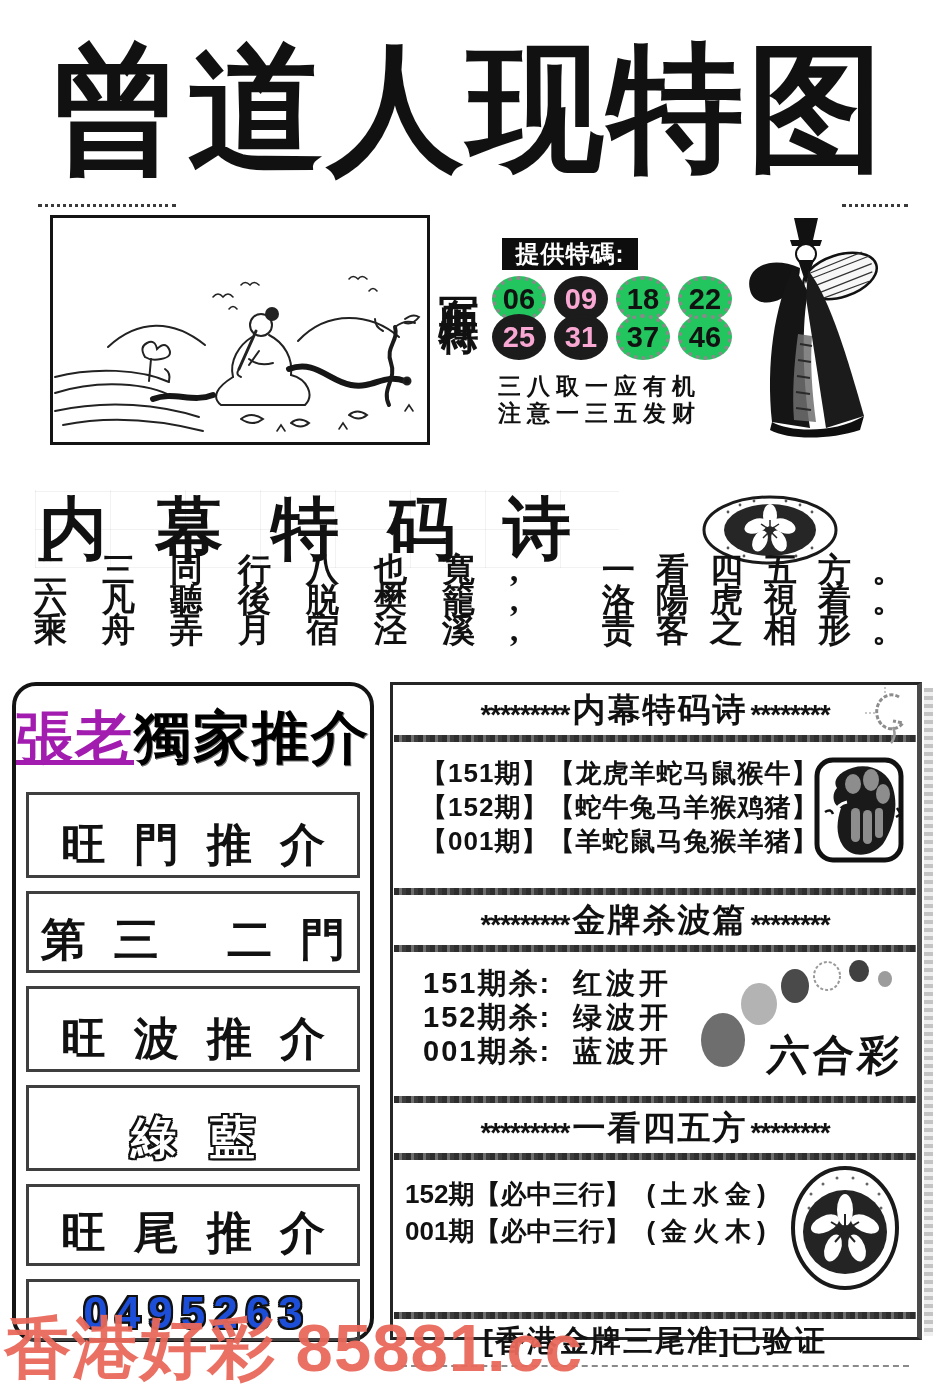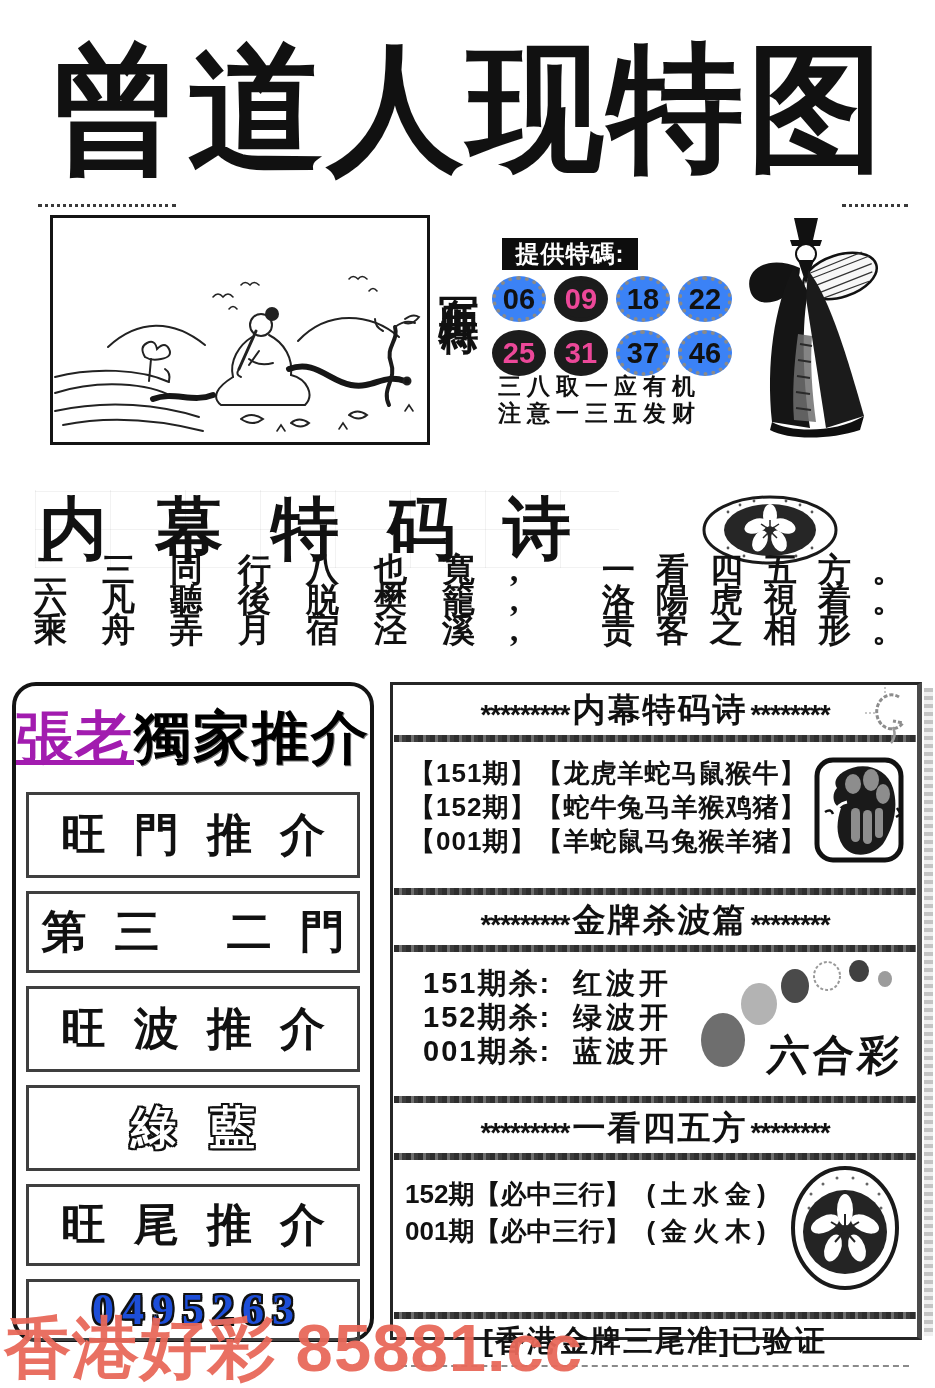--- a/index.html
+++ b/index.html
@@ -28,28 +28,28 @@
     writing-mode:vertical-rl;text-orientation:upright;
     font-size:40px;font-weight:800;letter-spacing:6px;white-space:nowrap;
   }
   .tips-box{
     left:502px;top:238px;width:136px;height:32px;background:#0d0d0d;color:#fff;
     display:flex;align-items:center;justify-content:center;
     font-size:24px;font-weight:800;letter-spacing:1px;white-space:nowrap;
   }
   .ball-row{display:flex;gap:8px;left:492px;}
   .ball-row1{top:276px;}
-  .ball-row2{top:330px;align-items:center;}
+  .ball-row2{top:314px;align-items:center;}
   .ball{
     width:54px;height:46px;border-radius:50%;
     display:flex;align-items:center;justify-content:center;
     font-size:29px;font-weight:800;
   }
-  .ball.light{background:#3b82f6;border:4px dotted #8a8a8a;color:#111;box-sizing:border-box;}
-  .ball.dark{background:#1c1c1c;border:4px solid #1c1c1c;color:#ec4899;box-sizing:border-box;}
+  .ball.light{background:#22c55e;border:4px dotted #8a8a8a;color:#111;box-sizing:border-box;}
+  .ball.dark{background:#1c1c1c;border:4px solid #1c1c1c;color:#f9a8d4;box-sizing:border-box;}
   .slogans{left:498px;top:374px;font-size:23px;font-weight:800;letter-spacing:6px;line-height:24px;white-space:nowrap;}
   .slogans div{margin-bottom:3px;}
   .figure-box{left:714px;top:214px;width:176px;height:226px;}
   .figure-box svg{display:block;width:100%;height:100%;}
 
   
   .poem-header{
     left:35px;top:490px;font-size:68px;font-weight:900;letter-spacing:48px;
     white-space:nowrap;line-height:1;
     background:
@@ -66,22 +66,22 @@
   
   .left-col{
     left:12px;top:682px;width:354px;height:652px;
     border:4px solid #141414;border-radius:24px;background:#fff;
   }
   .lc-header{margin-top:10px;text-align:center;font-size:57px;font-weight:900;letter-spacing:2px;line-height:1.45;white-space:nowrap;}
   .lc-header .p1{color:#a21caf;text-decoration:underline;}
   .lc-header .p2{color:#000000;text-shadow:1px 1px 0 #777;}
   .lc-box{
     margin:13px 10px 0 10px;border:3px solid #3f3f3f;
-    display:flex;align-items:center;justify-content:center;
-    font-size:45px;font-weight:800;white-space:nowrap;font-family:Liberation Serif, serif;
+    display:flex;align-items:flex-end;justify-content:center;
+    font-size:45px;font-weight:800;white-space:nowrap;
   }
   .lc-box span{letter-spacing:28px;margin-right:-28px;}
   .lc-box.h84{height:80px;} .lc-box.h80{height:76px;} .lc-box.h58{height:56px;}
   .outline-text span{
     color:#fff;letter-spacing:34px;margin-right:-34px;
     text-shadow:2px 0 0 #111,-2px 0 0 #111,0 2px 0 #111,0 -2px 0 #111,
                 2px 2px 0 #111,-2px -2px 0 #111,2px -2px 0 #111,-2px 2px 0 #111;
   }
   .outline-digits span{letter-spacing:8px;margin-right:-8px;
     color:#1d4ed8;font-size:44px;
@@ -100,21 +100,21 @@
     background:repeating-linear-gradient(180deg,#b5b5b5 0 4px,#ececec 4px 8px);
     opacity:.8;
   }
   .sec-header{height:50px;display:flex;align-items:center;justify-content:center;white-space:nowrap;position:relative;}
   .stars{font-size:28px;font-weight:900;position:relative;top:5px;letter-spacing:-1px;}
   .sec-title{font-size:33px;font-weight:900;letter-spacing:2px;padding:0 3px;}
   .sec-divider{height:7px;margin:0 1px;
     background:repeating-linear-gradient(90deg,#2e2e2e 0 5px,#6f6f6f 5px 8px,#3c3c3c 8px 12px);}
   .sec-body{position:relative;}
   .bodyA{height:132px;padding-top:14px;box-sizing:content-box;}
-  .bodyA .row{padding-left:16px;font-size:26px;font-weight:800;line-height:34px;letter-spacing:1px;white-space:nowrap;}
+  .bodyA .row{padding-left:28px;font-size:26px;font-weight:800;line-height:34px;letter-spacing:1px;white-space:nowrap;}
   .fist-box{position:absolute;right:12px;top:8px;width:92px;height:116px;}
   .bodyB{height:130px;padding-top:14px;}
   .bodyB .row{padding-left:30px;font-size:29px;font-weight:700;line-height:34px;white-space:nowrap;}
   .bodyB .row .lbl{letter-spacing:2px;}
   .bodyB .row .val{margin-left:22px;letter-spacing:4px;font-weight:800;}
   .circles-box{position:absolute;right:6px;top:6px;width:214px;height:112px;}
   .brand{position:absolute;right:14px;top:76px;font-size:41px;font-weight:900;letter-spacing:4px;transform:skewX(-5deg);white-space:nowrap;}
   .bodyC{height:136px;padding-top:16px;}
   .bodyC .row{padding-left:12px;font-size:26px;font-weight:800;line-height:37px;white-space:nowrap;}
   .bodyC .row .val{margin-left:16px;letter-spacing:6px;font-weight:700;}

